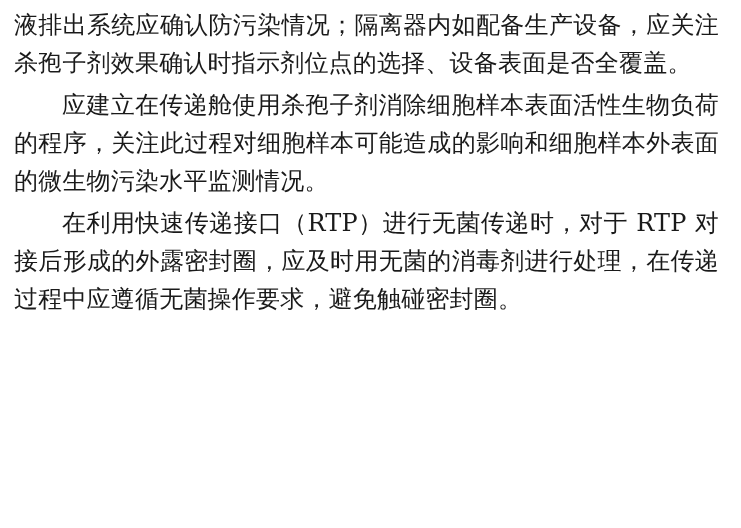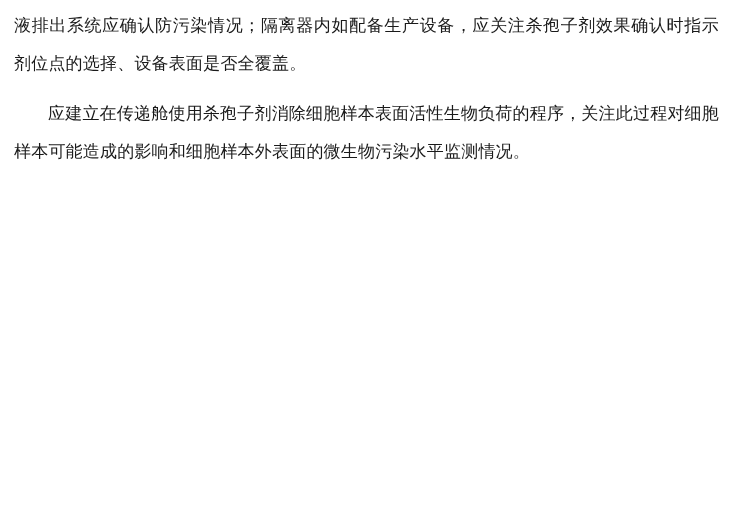--- a/index.html
+++ b/index.html
@@ -15,34 +15,35 @@
     overflow: hidden;
   }
   .page {
     position: relative;
     width: 741px;
     height: 528px;
     box-sizing: border-box;
     padding: 6px 22px 0 14px;
   }
   .para {
-    font-size: 17px;
+    font-size: 24px;
     line-height: 38px;
     text-align: justify;
     text-justify: inter-ideograph;
     margin: 0;
     letter-spacing: 0.2px;
     white-space: pre-wrap;
   }
   .indent {
     text-indent: 2em;
   }
   .p-gap {
-    margin-top: 12px;
+    margin-top: 4px;
   }
 </style>
 </head>
 <body>
 
 <div class="page">
   <p class="para">液排出系统应确认防污染情况；隔离器内如配备生产设备，应关注杀孢子剂效果确认时指示剂位点的选择、设备表面是否全覆盖。</p>
   <p class="para indent p-gap">应建立在传递舱使用杀孢子剂消除细胞样本表面活性生物负荷的程序，关注此过程对细胞样本可能造成的影响和细胞样本外表面的微生物污染水平监测情况。</p>
+  <p class="para indent p-gap">在利用快速传递接口（RTP）进行无菌传递时，对于 RTP 对接后形成的外露密封圈，应及时用无菌的消毒剂进行处理，在传递过程中应遵循无菌操作要求，避免触碰密封圈。</p>
 </div>
 
 </body></html>

